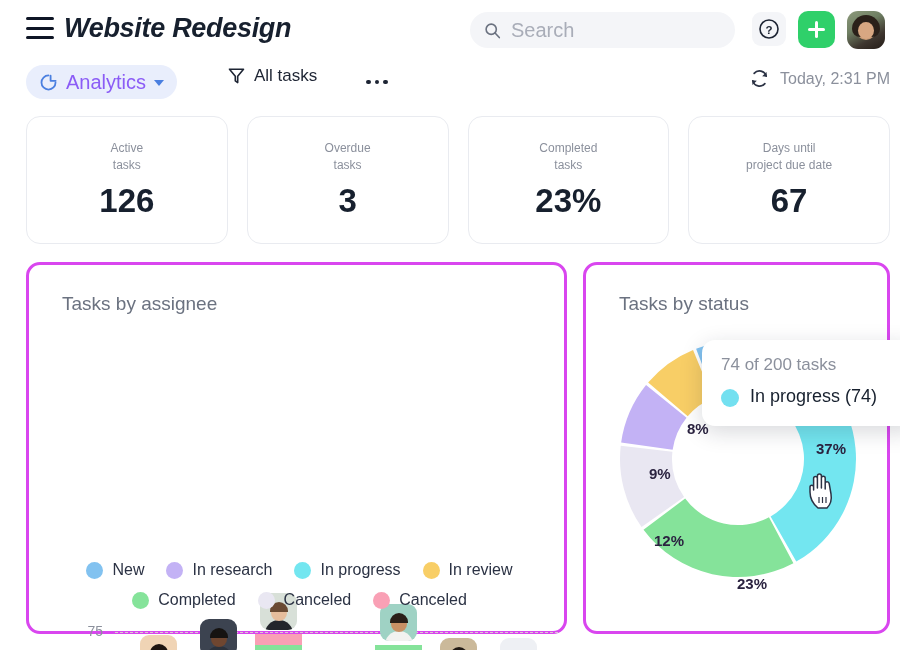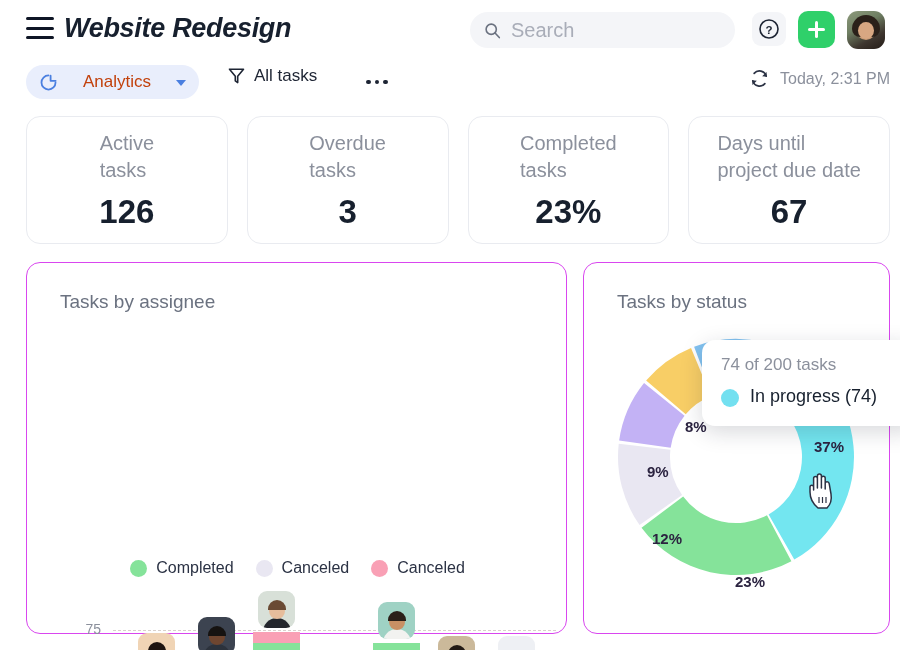--- a/index.html
+++ b/index.html
@@ -43,43 +43,43 @@
   .avatar-top .hair { position: absolute; left: 5px; top: 4px; width: 28px; height: 22px;
                       border-radius: 14px 14px 8px 8px; background: #2b211a; }
   .avatar-top .face2 { position: absolute; left: 11px; top: 11px; width: 16px; height: 17px;
                        border-radius: 50%; background: #d8a782; }
 
   
   .toolbar { position: absolute; left: 0; top: 60px; width: 900px; height: 44px; }
   .analytics-pill { position: absolute; left: 26px; top: 5px; height: 34px; background: #e9eefc;
                     border-radius: 17px; display: flex; align-items: center; padding: 0 13px;
                     cursor: pointer; }
-  .analytics-pill .label { font-size: 17px; color: #c2410c; margin: 0 25px; }
+  .analytics-pill .label { font-size: 20px; color: #8b5cf6; margin: 0 8px; }
   .chev { width: 0; height: 0; border-left: 5.5px solid transparent; border-right: 5.5px solid transparent;
           border-top: 6.5px solid #4a7fe0; margin-top: 2px; }
   .filter-btn { position: absolute; left: 228px; top: 6px; display: flex; align-items: center;
                 cursor: pointer; }
   .filter-btn .label { font-size: 17px; color: #1d2433; margin-left: 9px; }
   .more-btn { position: absolute; left: 366px; top: 14px; width: 30px; height: 16px;
               display: flex; align-items: center; gap: 4px; cursor: pointer; }
   .more-btn i { width: 4.5px; height: 4.5px; border-radius: 50%; background: #1d2433; display: block; }
   .refresh-wrap { position: absolute; right: 10px; top: 8px; display: flex; align-items: center;
                   cursor: pointer; }
   .refresh-wrap .label { font-size: 16px; color: #8b909c; margin-left: 10px; }
 
   
   .stats { position: absolute; left: 26px; top: 116px; width: 864px; height: 128px;
            display: flex; gap: 19px; }
   .stat-card { flex: 1; background: #fff; border: 1px solid #e9ebf0; border-radius: 14px;
                display: flex; flex-direction: column; align-items: center; justify-content: center; }
-  .stat-label { font-size: 20px; color: #8b909c; line-height: 1.35; }
+  .stat-label { font-size: 12px; color: #8b909c; line-height: 1.35; text-align: center; }
   .stat-value { font-size: 33px; font-weight: bold; color: #17202e; margin-top: 9px; }
 
   
-  .panel { position: absolute; background: #fff; border: 1px solid #d946ef; border-radius: 14px; }
+  .panel { position: absolute; background: #fff; border: 3px solid #d946ef; border-radius: 14px; }
   #bar-panel { left: 26px; top: 262px; width: 541px; height: 372px; }
   #donut-panel { left: 583px; top: 262px; width: 307px; height: 372px; }
   .panel-title { position: absolute; left: 33px; top: 28px; font-size: 19px; color: #6b7280; }
 
   
   .bar-chart { position: absolute; left: 0; top: 0; width: 541px; height: 372px; }
   .ylab { position: absolute; font-size: 14px; color: #8b909c; text-align: right; width: 26px; }
   .gridline { position: absolute; left: 86px; width: 443px; height: 0;
               border-top: 1.5px dashed #d9d0cc; }
   .bar-col { position: absolute; width: 47px; }
@@ -264,20 +264,38 @@
           <div class="bg" style="background:#cbb99a"></div>
           <div class="hd" style="background:#8c5a3a"></div>
           <div class="hair" style="background:#221a14"></div>
         </div>
         <div class="bar-col" style="left: 466px; top: 0px; height: 509px;"></div>
         <div class="q-avatar" style="left: 471px; top: 373.333px;">?</div>
       </div>
     <div class="legend" id="bar-legend">
         <div class="legend-row">
           <div class="legend-item">
+            <span class="legend-dot" style="background: rgb(130, 194, 240);"></span>
+            <span class="legend-label">New</span>
+          </div>
+          <div class="legend-item">
+            <span class="legend-dot" style="background: rgb(195, 178, 245);"></span>
+            <span class="legend-label">In research</span>
+          </div>
+          <div class="legend-item">
+            <span class="legend-dot" style="background: rgb(115, 230, 240);"></span>
+            <span class="legend-label">In progress</span>
+          </div>
+          <div class="legend-item">
+            <span class="legend-dot" style="background: rgb(248, 206, 102);"></span>
+            <span class="legend-label">In review</span>
+          </div>
+        </div>
+        <div class="legend-row">
+          <div class="legend-item">
             <span class="legend-dot" style="background: rgb(133, 227, 154);"></span>
             <span class="legend-label">Completed</span>
           </div>
           <div class="legend-item">
             <span class="legend-dot" style="background: rgb(233, 231, 242);"></span>
             <span class="legend-label">Canceled</span>
           </div>
           <div class="legend-item">
             <span class="legend-dot" style="background: rgb(249, 160, 181);"></span>
             <span class="legend-label">Canceled</span>

